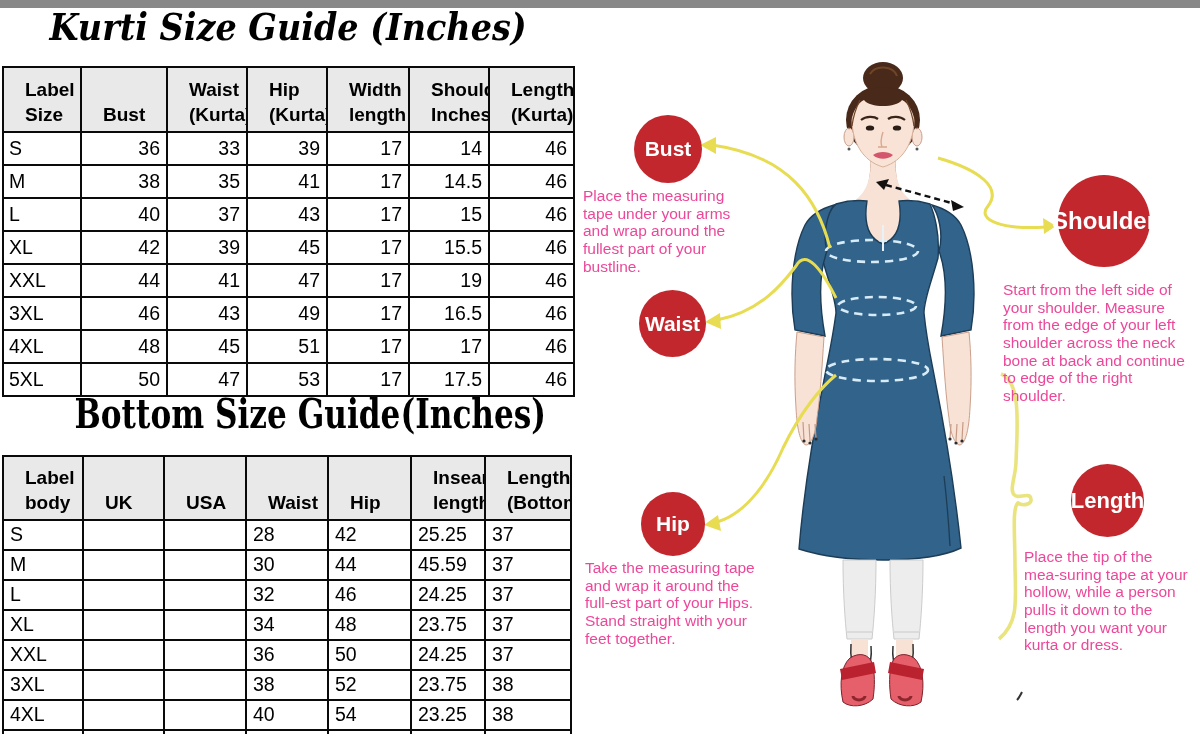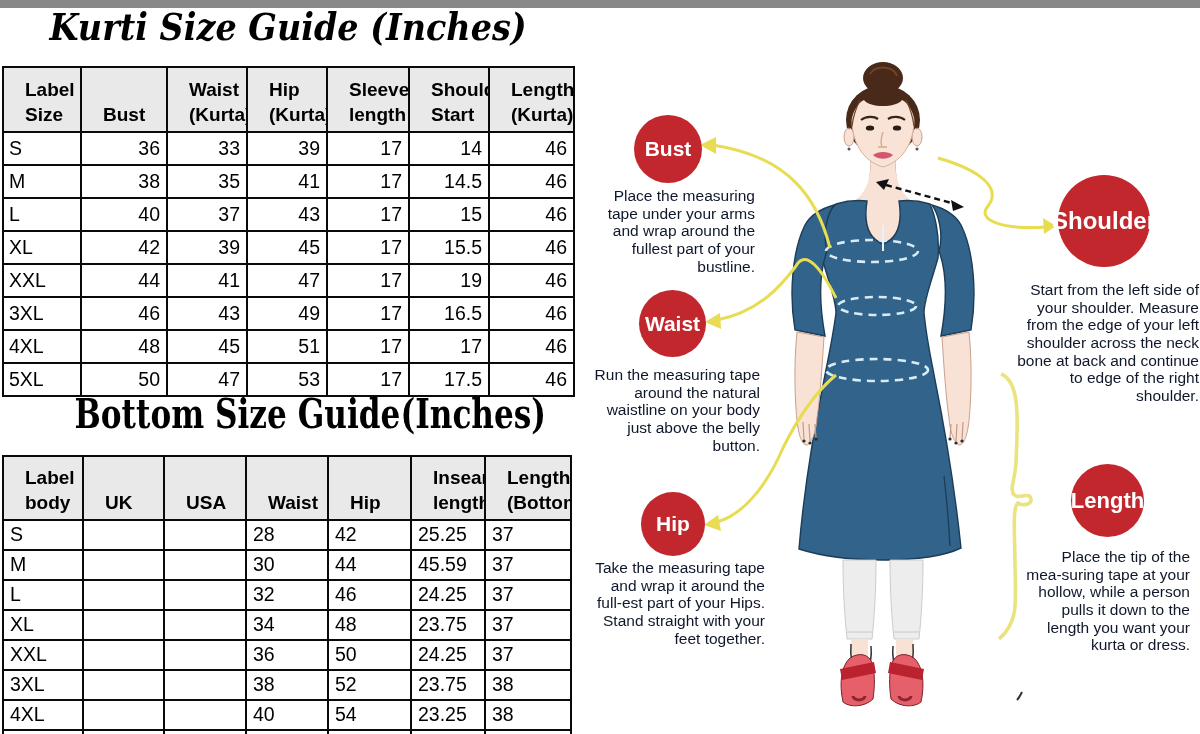--- a/index.html
+++ b/index.html
@@ -30,21 +30,21 @@
   th .l { display:block; }
   
   .bubble { position:absolute; border-radius:50%; background:#c1272d; color:#fff;
             display:flex; align-items:center; justify-content:center;
             font-family:"Liberation Sans",sans-serif; font-weight:bold; }
   #bubble-bust     { left:634px; top:107px; width:68px; height:68px; font-size:21px; }
   #bubble-waist    { left:639px; top:282px; width:67px; height:67px; font-size:21px; }
   #bubble-hip      { left:641px; top:484px; width:64px; height:64px; font-size:21px; }
   #bubble-shoulder { left:1058px; top:167px; width:92px; height:92px; font-size:24px; }
   #bubble-length   { left:1071px; top:456px; width:73px; height:73px; font-size:22px; }
-  .desc { position:absolute; text-align:right; font:15.5px/1.14 "Liberation Sans",sans-serif; color:#0f172a; }
+  .desc { position:absolute; text-align:left; font:15.5px/1.14 "Liberation Sans",sans-serif; color:#ec4899; }
   #desc-bust     { left:583px; top:179px; width:172px; }
   #desc-waist    { left:580px; top:358px; width:180px; }
   #desc-hip      { left:585px; top:551px; width:180px; }
   #desc-shoulder { left:1003px; top:273px; width:196px; }
   #desc-length   { left:1024px; top:540px; width:166px; }
   
   #figure-svg { position:absolute; left:580px; top:0; width:620px; height:734px; }
 </style>
 </head>
 <body>
@@ -80,26 +80,26 @@
           </th>
         <th>
             <span class="l">Waist</span>
             <span class="l">(Kurta)</span>
           </th>
         <th>
             <span class="l">Hip</span>
             <span class="l">(Kurta)</span>
           </th>
         <th>
-            <span class="l">Sleeve</span>
+            <span class="l">Width</span>
             <span class="l">length</span>
           </th>
         <th>
             <span class="l">Shoulder</span>
-            <span class="l">Start</span>
+            <span class="l">Inches</span>
           </th>
         <th>
             <span class="l">Length</span>
             <span class="l">(Kurta)</span>
           </th>
       </tr>
     </thead>
     <tbody>
         <tr>
           <td>S</td>
@@ -415,18 +415,17 @@
       <span>Hip</span>
     </div>
   <div class="bubble" id="bubble-shoulder">
       <span>Shoulder</span>
     </div>
   <div class="bubble" id="bubble-length">
       <span>Length</span>
     </div>
 
   <div class="desc" id="desc-bust">Place the measuring tape under your arms and wrap around the fullest part of your bustline.</div>
-  <div class="desc" id="desc-waist">Run the measuring tape around the natural waistline on your body just above the belly button.</div>
   <div class="desc" id="desc-hip">Take the measuring tape and wrap it around the full-est part of your Hips. Stand straight with your feet together.</div>
   <div class="desc" id="desc-shoulder">Start from the left side of your shoulder. Measure from the edge of your left shoulder across the neck bone at back and continue to edge of the right shoulder.</div>
   <div class="desc" id="desc-length">Place the tip of the mea-suring tape at your hollow, while a person pulls it down to the length you want your kurta or dress.</div>
 
 </div>
 
 </body></html>

